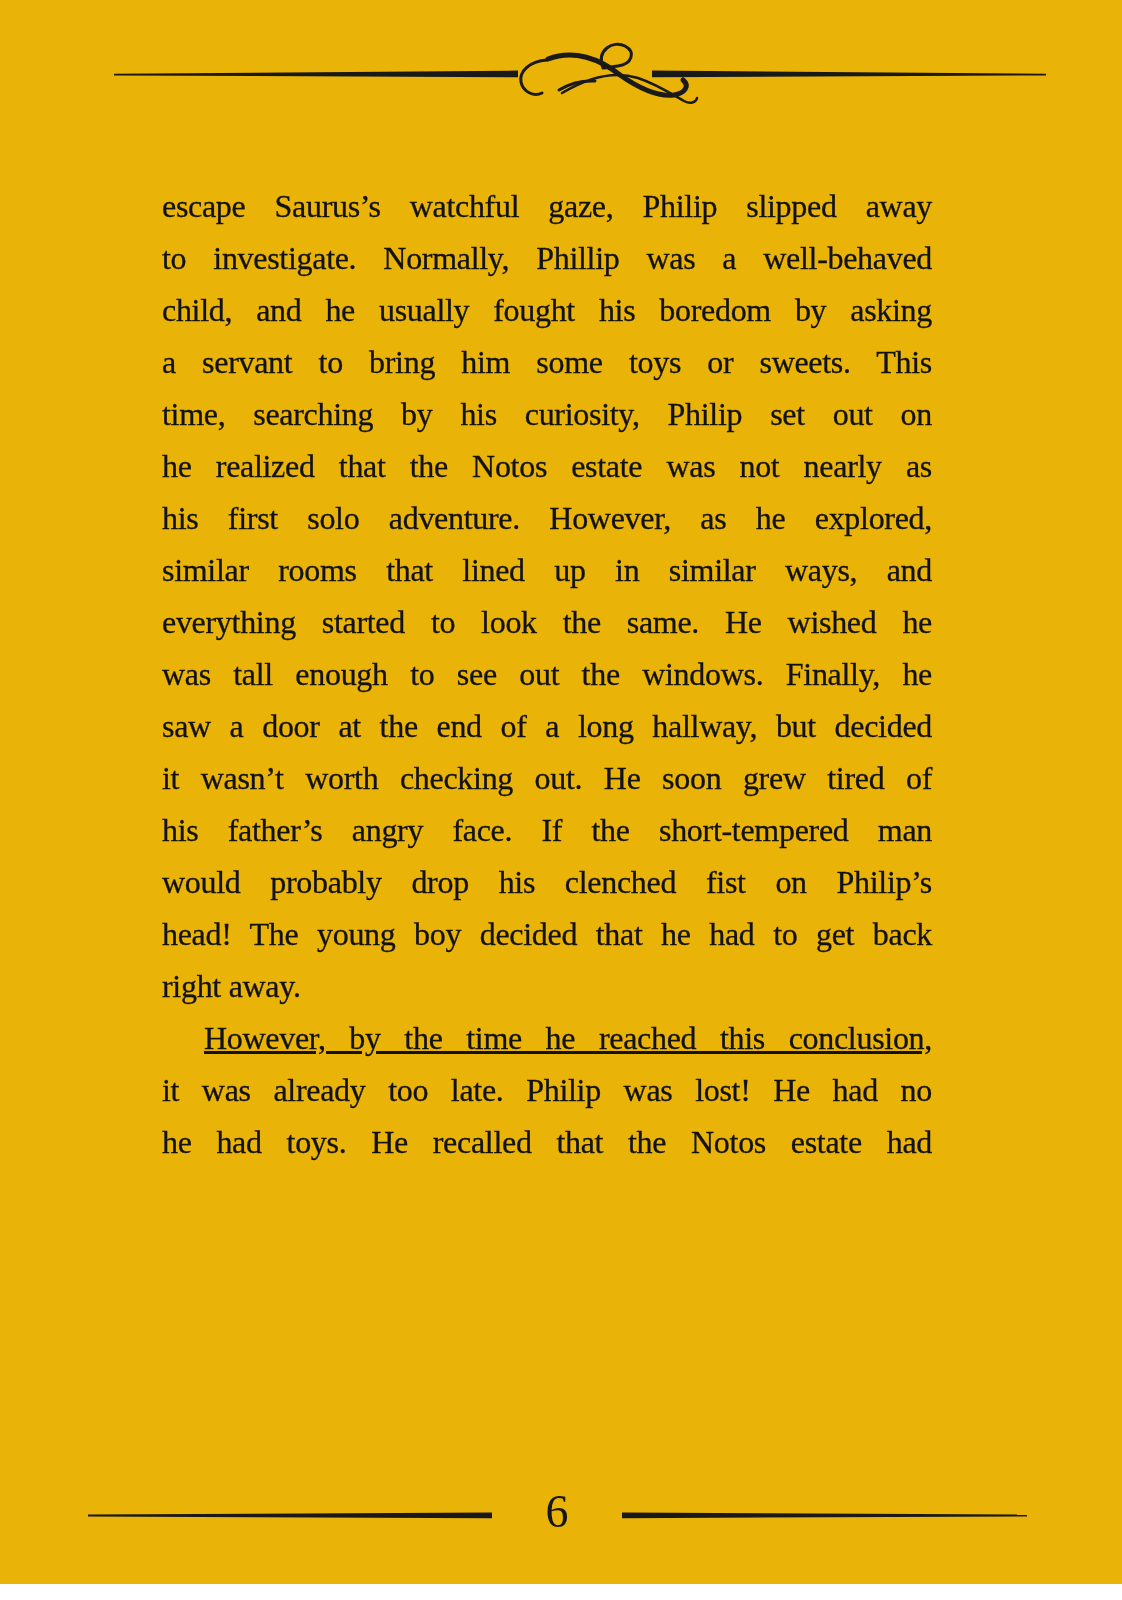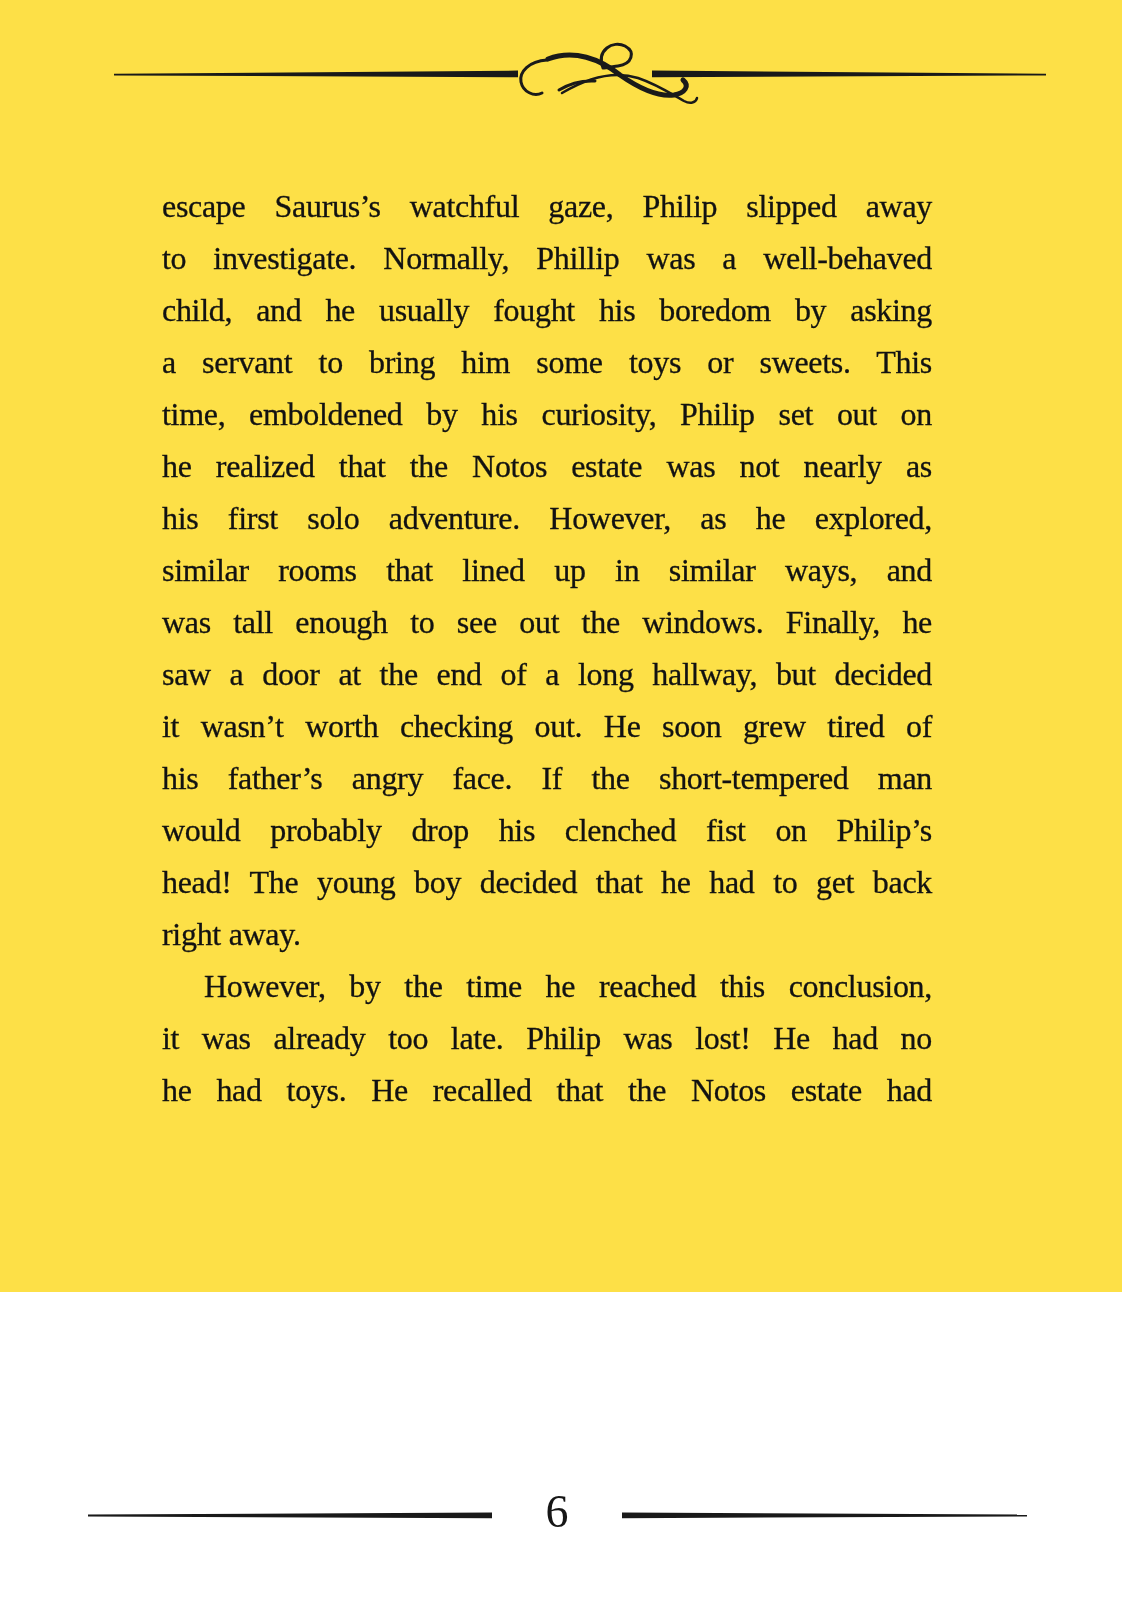--- a/index.html
+++ b/index.html
@@ -9,22 +9,22 @@
   body {
     width: 1122px;
     height: 1600px;
     background: #ffffff;
     font-family: "Liberation Serif", serif;
     overflow: hidden;
   }
   .page {
     position: relative;
     width: 1122px;
-    height: 1292px;
-    background: #fde047;
+    height: 1584px;
+    background: #eab308;
   }
   .header-rule {
     position: absolute;
     left: 100px;
     top: 35px;
     width: 950px;
     height: 80px;
   }
   .body-text {
     position: absolute;
@@ -42,20 +42,21 @@
     text-align-last: justify;
     height: 52px;
     overflow: visible;
     white-space: normal;
   }
   .text-line.no-justify {
     text-align-last: left;
   }
   .text-line.indent {
     text-indent: 42px;
+    text-decoration: underline;
   }
   .footer-rule {
     position: absolute;
     left: 80px;
     top: 1500px;
     width: 950px;
     height: 36px;
   }
   .page-number {
     position: absolute;
@@ -86,24 +87,25 @@
       <path class="flourish" stroke-width="3" d="M 459 55 Q 475 45 495 46"></path>
       <path class="flourish" stroke-width="3" d="M 503 33 C 496 15 513 5 525 11 C 536 17 532 29 518 31 C 511 32 505 33 503 33"></path>
     </g>
   </svg>
 
   <div class="body-text">
       <div class="text-line">escape Saurus’s watchful gaze, Philip slipped away</div>
       <div class="text-line">to investigate. Normally, Phillip was a well-behaved</div>
       <div class="text-line">child, and he usually fought his boredom by asking</div>
       <div class="text-line">a servant to bring him some toys or sweets. This</div>
-      <div class="text-line">time, emboldened by his curiosity, Philip set out on</div>
+      <div class="text-line">time, searching by his curiosity, Philip set out on</div>
       <div class="text-line">he realized that the Notos estate was not nearly as</div>
       <div class="text-line">his first solo adventure. However, as he explored,</div>
       <div class="text-line">similar rooms that lined up in similar ways, and</div>
+      <div class="text-line">everything started to look the same. He wished he</div>
       <div class="text-line">was tall enough to see out the windows. Finally, he</div>
       <div class="text-line">saw a door at the end of a long hallway, but decided</div>
       <div class="text-line">it wasn’t worth checking out. He soon grew tired of</div>
       <div class="text-line">his father’s angry face. If the short-tempered man</div>
       <div class="text-line">would probably drop his clenched fist on Philip’s</div>
       <div class="text-line">head! The young boy decided that he had to get back</div>
       <div class="text-line no-justify">right away.</div>
       <div class="text-line indent">However, by the time he reached this conclusion,</div>
       <div class="text-line">it was already too late. Philip was lost! He had no</div>
       <div class="text-line">he had toys. He recalled that the Notos estate had</div>

